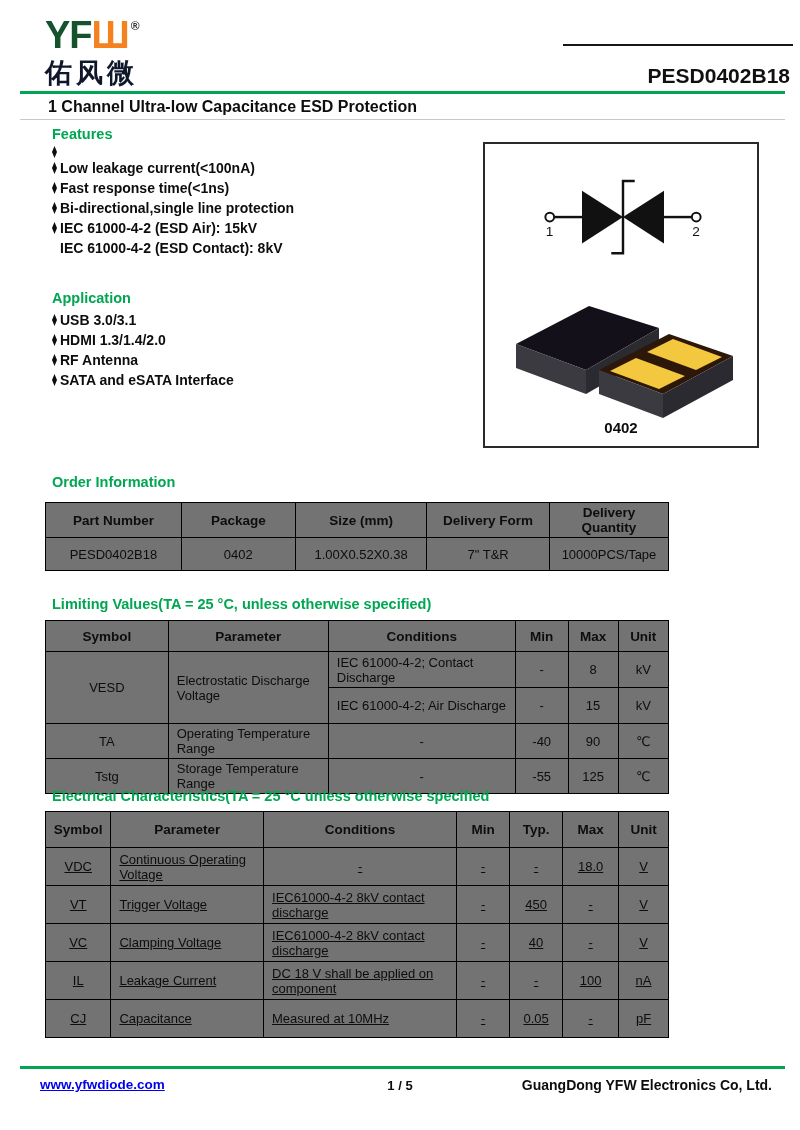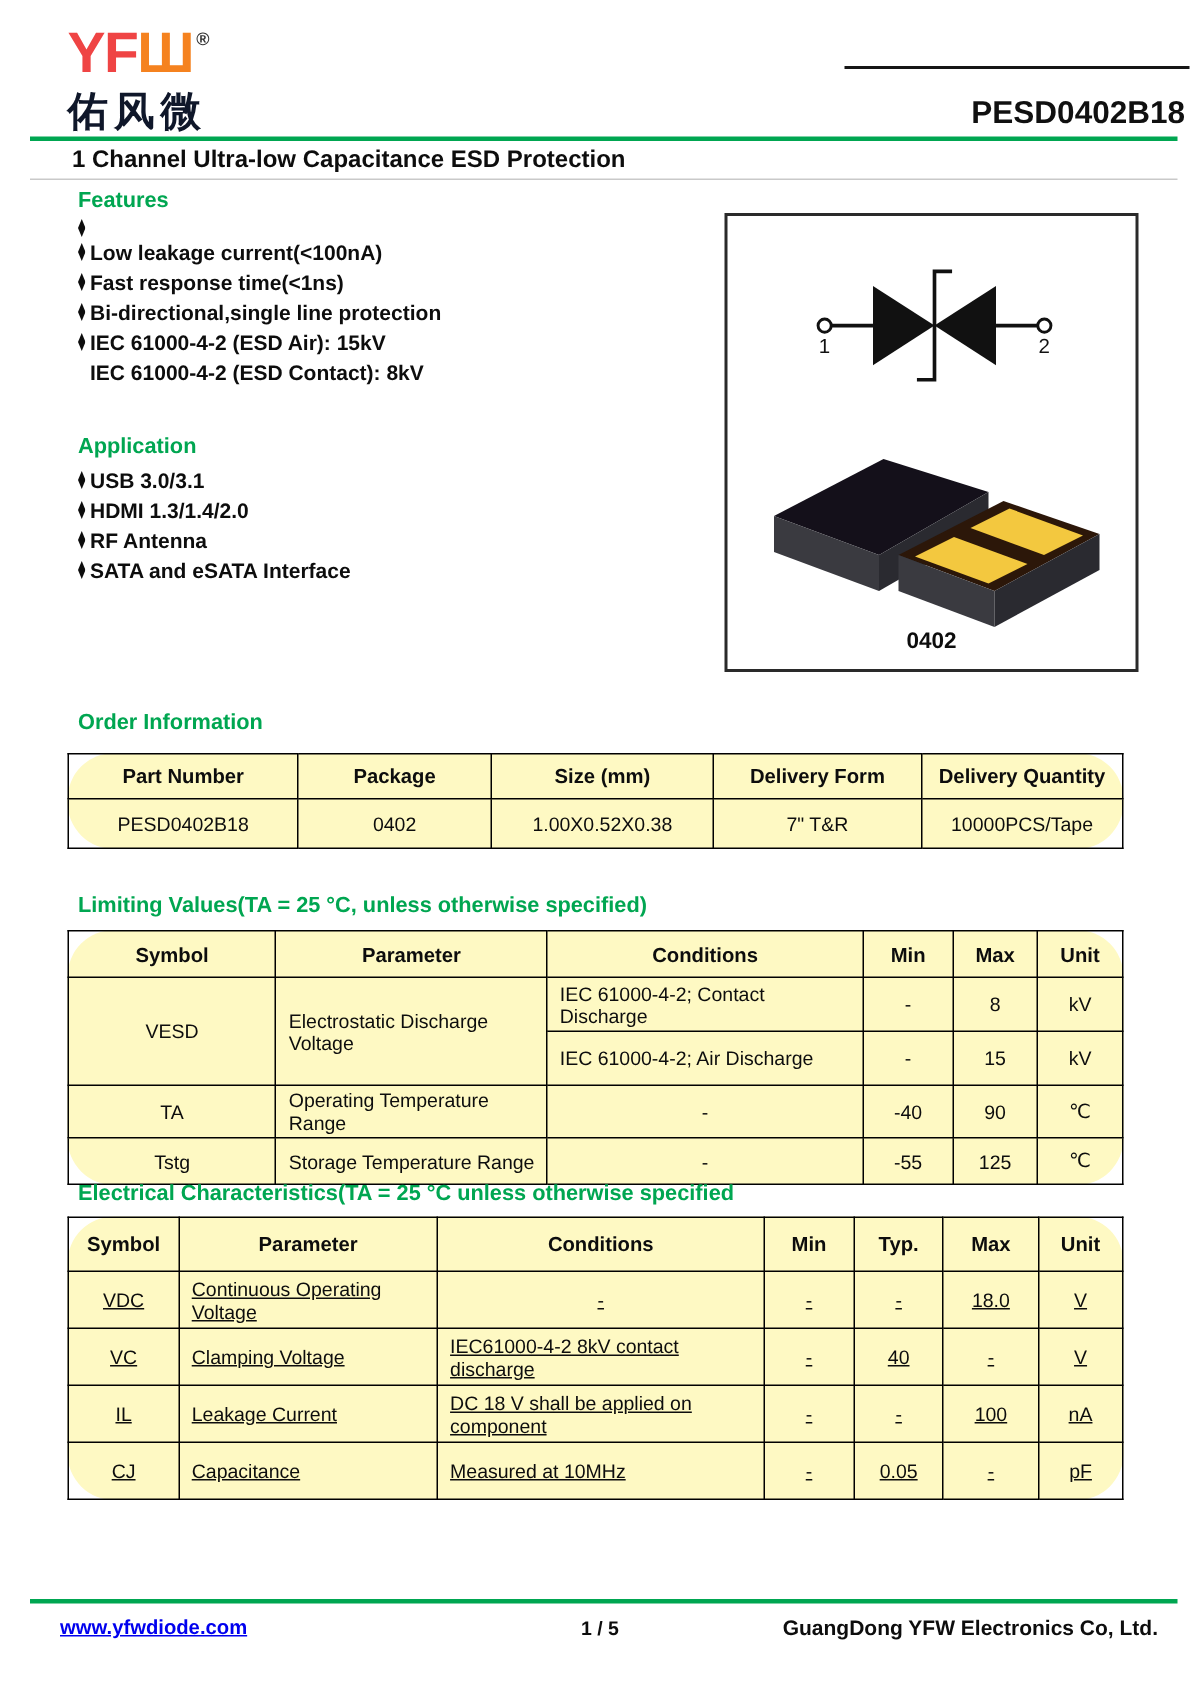--- a/index.html
+++ b/index.html
@@ -6,21 +6,21 @@
   html,body { background:#9a9a9a; }
   body { font-family:"Liberation Sans","DejaVu Sans",sans-serif; }
   .page {
     position:relative; width:800px; height:1130px; margin:0 auto;
     background:#ffffff; color:#111; overflow:hidden;
   }
 
   
   .logo-block { position:absolute; left:45px; top:6px; }
   .logo-line1 { font-size:38px; font-weight:800; letter-spacing:-1px; line-height:40px; }
-  .logo-yf { color:#ef4444; }
+  .logo-yf { color:#14532d; }
   .logo-w  { color:#f5821f; }
   .logo-reg { font-size:12px; font-weight:700; color:#333; vertical-align:18px; margin-left:2px; }
   .logo-cn { font-size:27px; font-weight:700; color:#0f172a; letter-spacing:4px; line-height:32px; margin-top:2px; }
 
   .part-number-title {
     position:absolute; top:64px; right:10px;
     font-size:21px; font-weight:700; color:#101010; letter-spacing:0;
   }
   .rule-black-top { position:absolute; top:44px; left:563px; width:230px; height:2px; background:#161616; }
   .rule-green-header { position:absolute; top:91px; left:20px; right:15px; height:3px; background:#00a651; }
@@ -49,21 +49,21 @@
   .package-size-label {
     position:absolute; bottom:10px; left:0; width:100%;
     text-align:center; font-size:15px; font-weight:700; color:#0d0d0d;
   }
 
   
   .order-heading     { position:absolute; left:52px; top:474px; }
   .limiting-heading  { position:absolute; left:52px; top:596px; }
   .electrical-heading{ position:absolute; left:52px; top:788px; }
 
-  table { border-collapse:collapse; table-layout:fixed; width:704px; background:#fef9c3;border-radius:31px; }
+  table { border-collapse:collapse; table-layout:fixed; width:624px; background:#737373; }
   .order-table      { position:absolute; left:45px; top:502px; }
   .limiting-table   { position:absolute; left:45px; top:620px; }
   .electrical-table { position:absolute; left:45px; top:811px; }
   th, td { border:1.6px solid #000; font-size:13px; text-align:center; vertical-align:middle; padding:2px 4px; color:#0d0d0d; }
   th { font-weight:700; font-size:13.5px; }
   td { font-weight:400; }
   td.left { text-align:left; padding-left:8px; }
   .order-table th { height:30px; } .order-table td { height:33px; }
   .limiting-table th { height:31px; }
   .limiting-table tr.tall td { height:36px; }
@@ -277,20 +277,29 @@
     <tr>
       <td>VDC</td>
       <td class="left">Continuous Operating Voltage</td>
       <td>-</td>
       <td>-</td>
       <td>-</td>
       <td>18.0</td>
       <td>V</td>
     </tr>
     <tr>
+      <td>VT</td>
+      <td class="left">Trigger Voltage</td>
+      <td class="left">IEC61000-4-2 8kV contact discharge</td>
+      <td>-</td>
+      <td>450</td>
+      <td>-</td>
+      <td>V</td>
+    </tr>
+    <tr>
       <td>VC</td>
       <td class="left">Clamping Voltage</td>
       <td class="left">IEC61000-4-2 8kV contact discharge</td>
       <td>-</td>
       <td>40</td>
       <td>-</td>
       <td>V</td>
     </tr>
     <tr>
       <td>IL</td>

